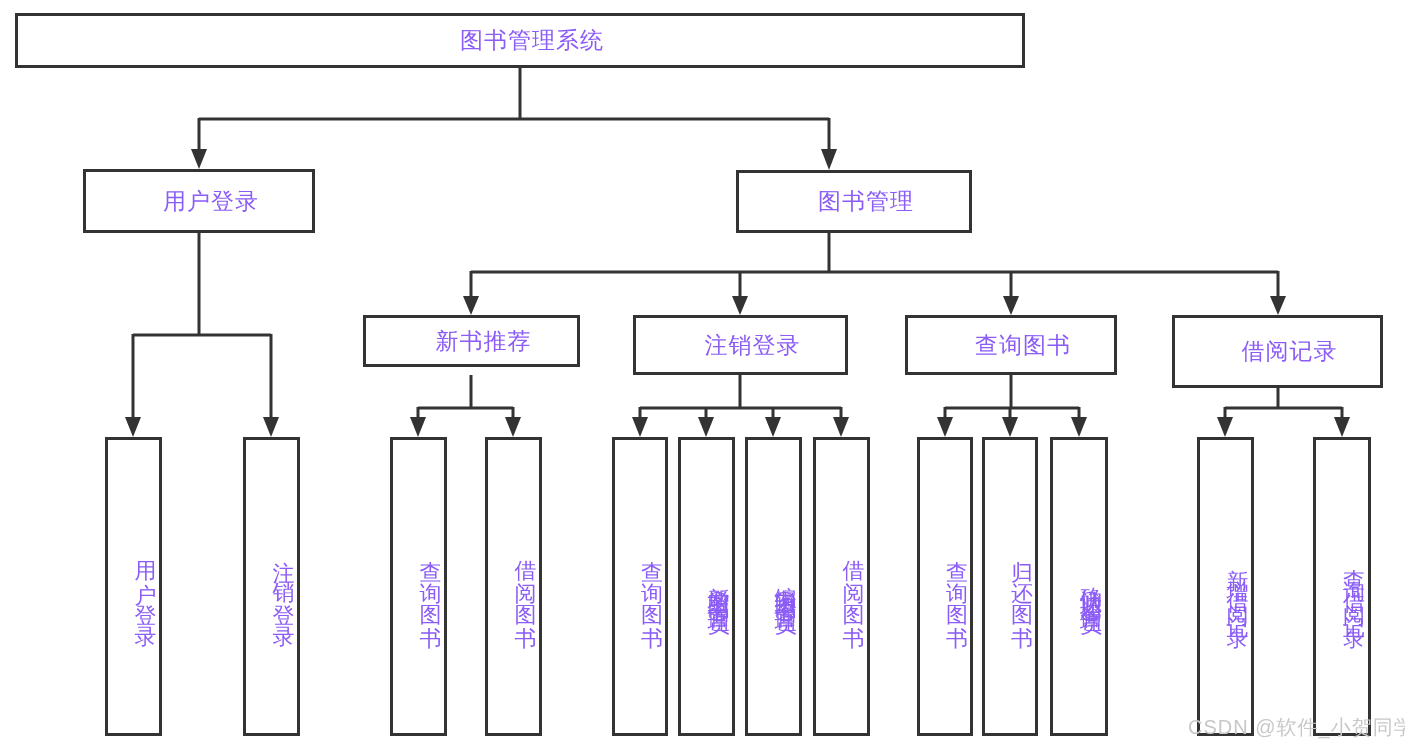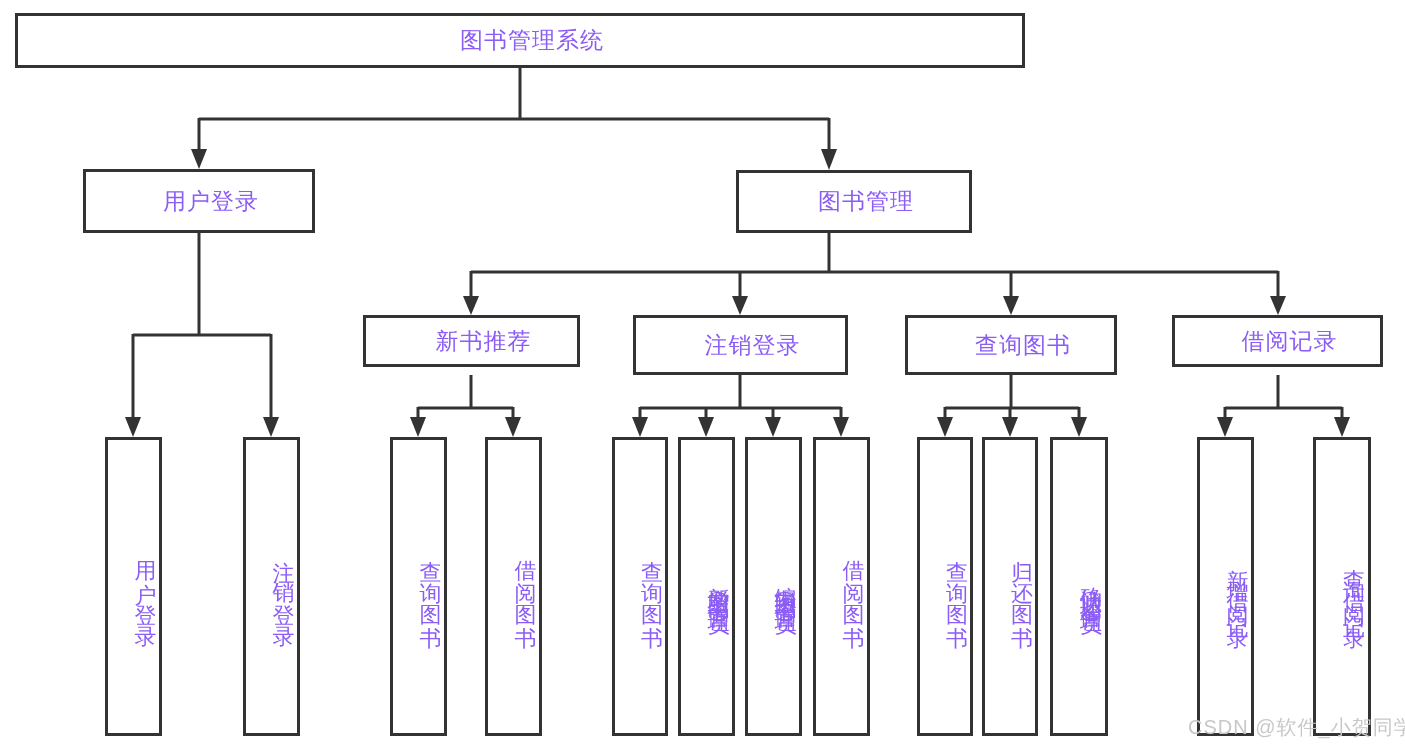--- a/index.html
+++ b/index.html
@@ -124,21 +124,21 @@
   </svg>
 
   <div class="box" style="left:15px;top:13px;width:1010px;height:55px;">图书管理系统</div>
 
   <div class="box" style="left:83px;top:169px;width:232px;height:64px;">用户登录</div>
   <div class="box" style="left:736px;top:170px;width:236px;height:63px;">图书管理</div>
 
   <div class="box" style="left:363px;top:315px;width:217px;height:52px;">新书推荐</div>
   <div class="box" style="left:633px;top:315px;width:215px;height:60px;">注销登录</div>
   <div class="box" style="left:905px;top:315px;width:212px;height:60px;">查询图书</div>
-  <div class="box" style="left:1172px;top:315px;width:211px;height:52px;">借阅记录</div>
+  <div class="box" style="left:1172px;top:315px;width:211px;height:73px;">借阅记录</div>
 
   <div class="box vbox ls-lg" style="left:105px;top:437px;width:57px;height:299px;">
     <span>用户登录</span>
   </div>
   <div class="box vbox ls-lg" style="left:243px;top:437px;width:57px;height:299px;">
     <span>注销登录</span>
   </div>
 
   <div class="box vbox ls-lg" style="left:390px;top:437px;width:57px;height:299px;">
     <span>查询图书</span>

